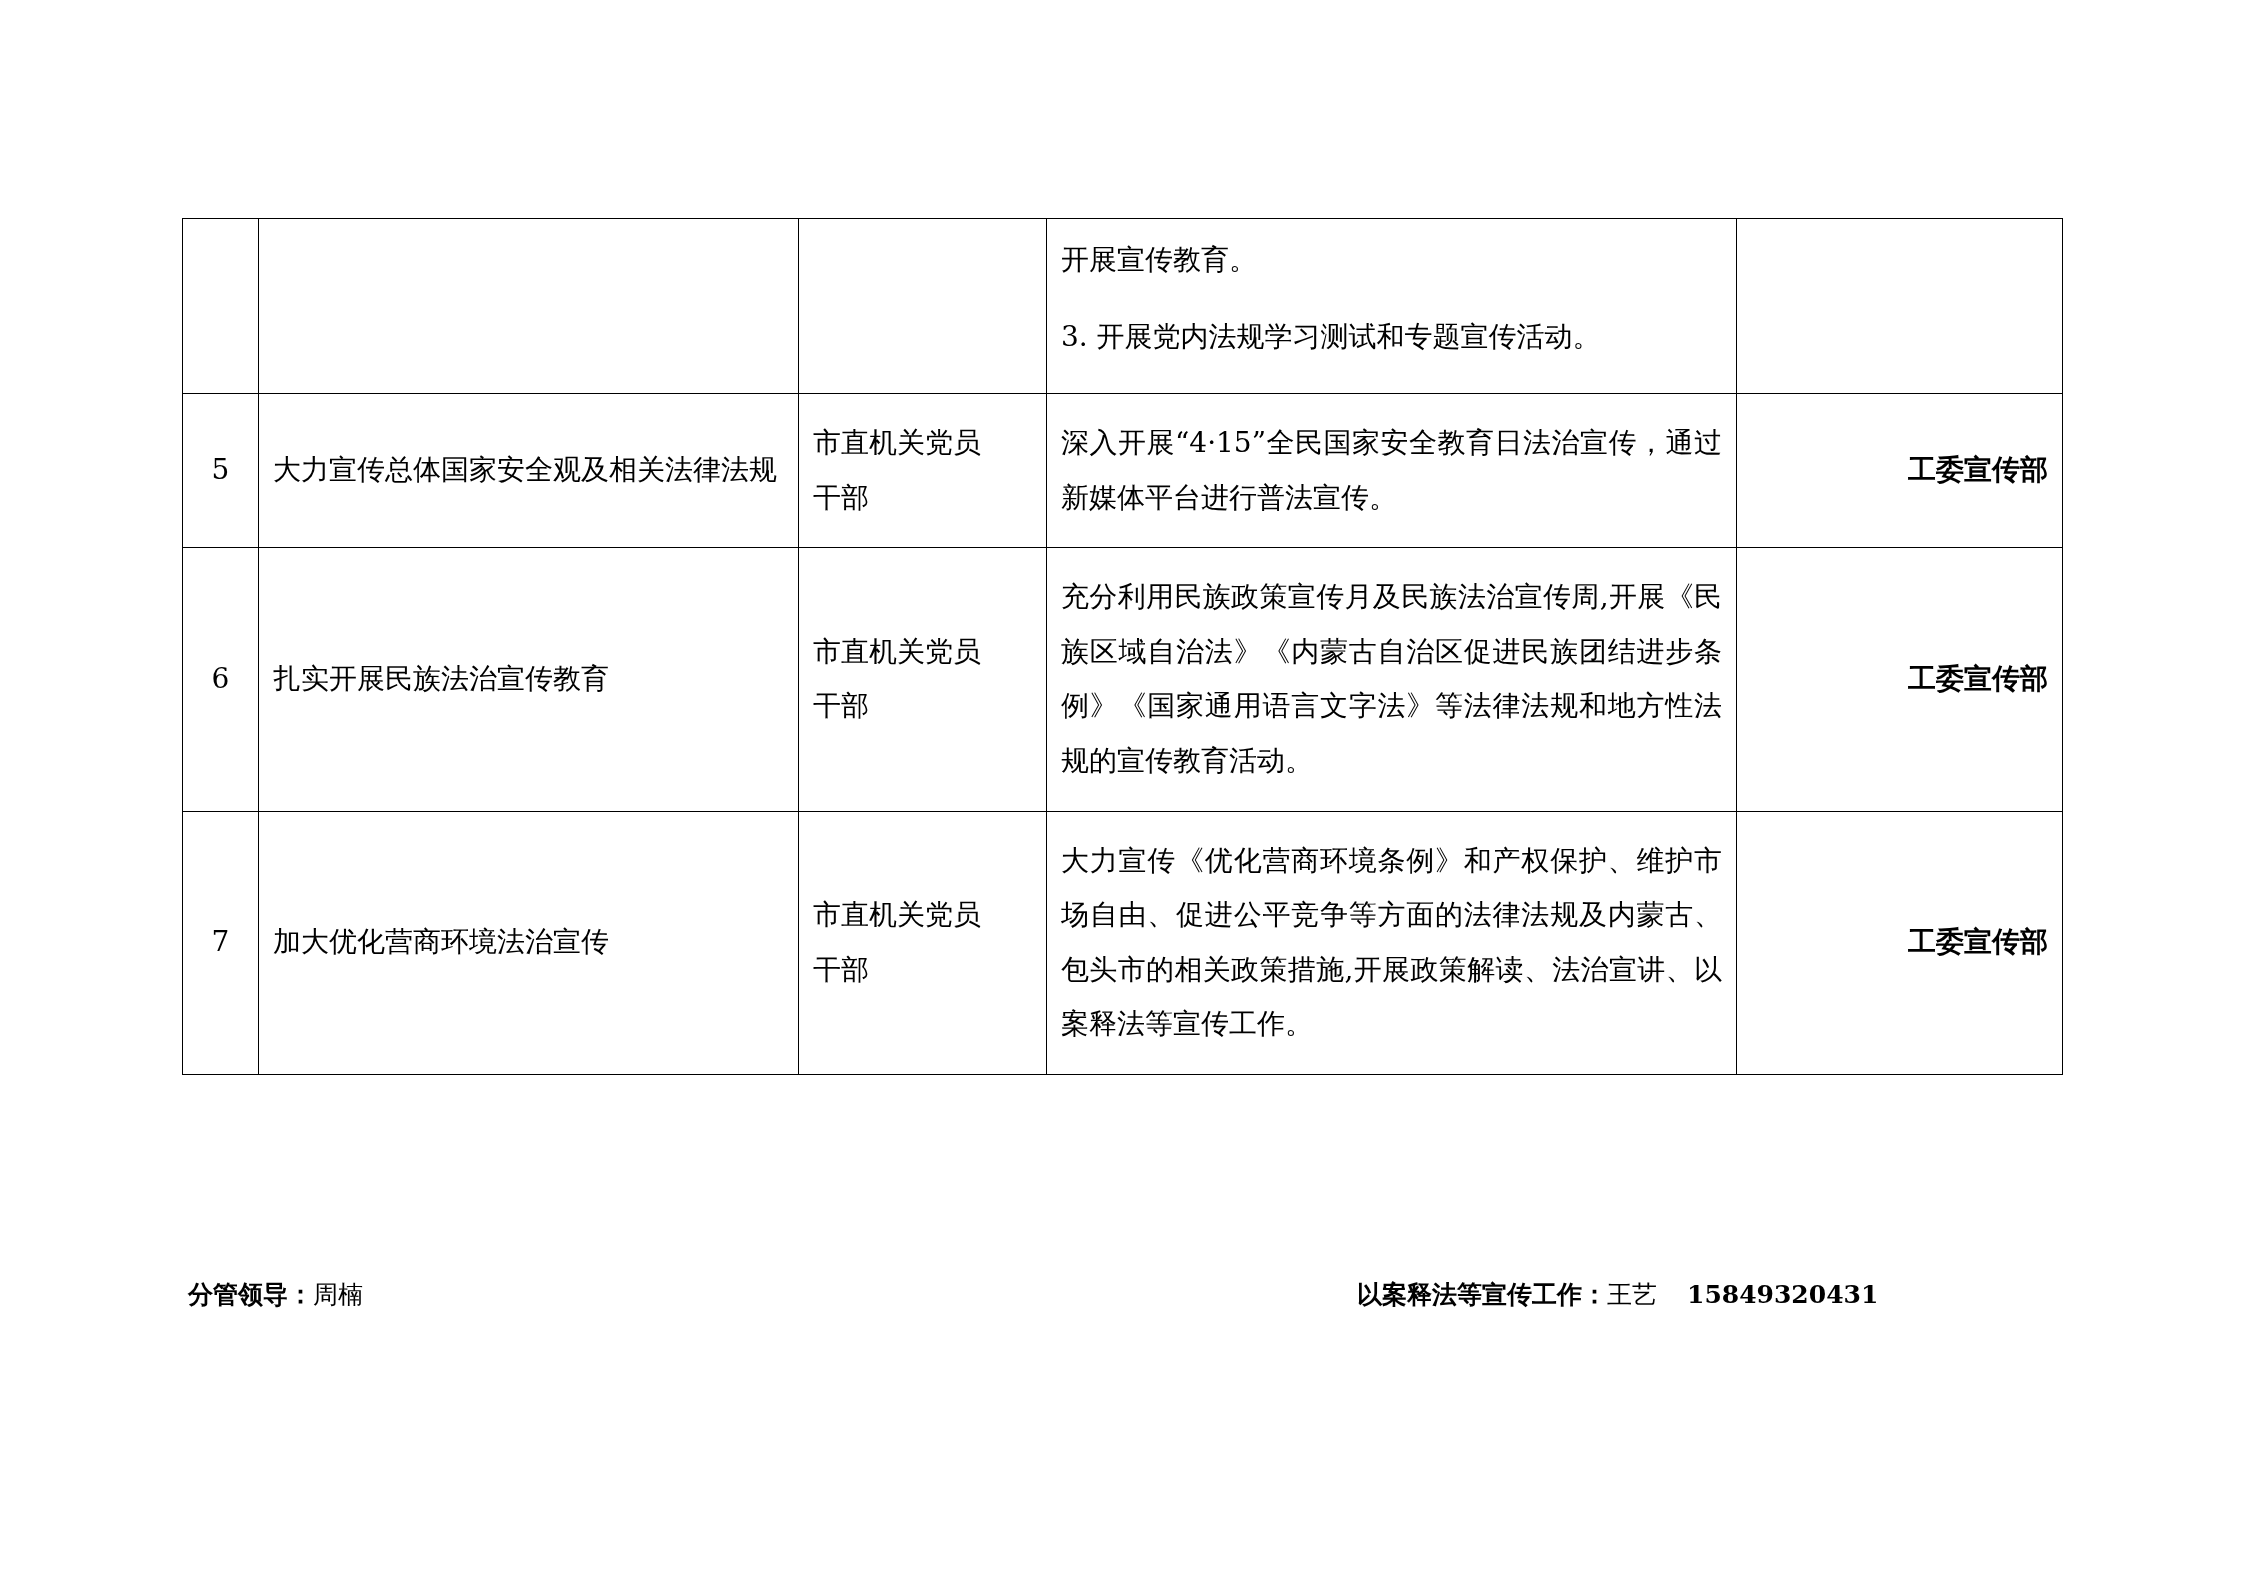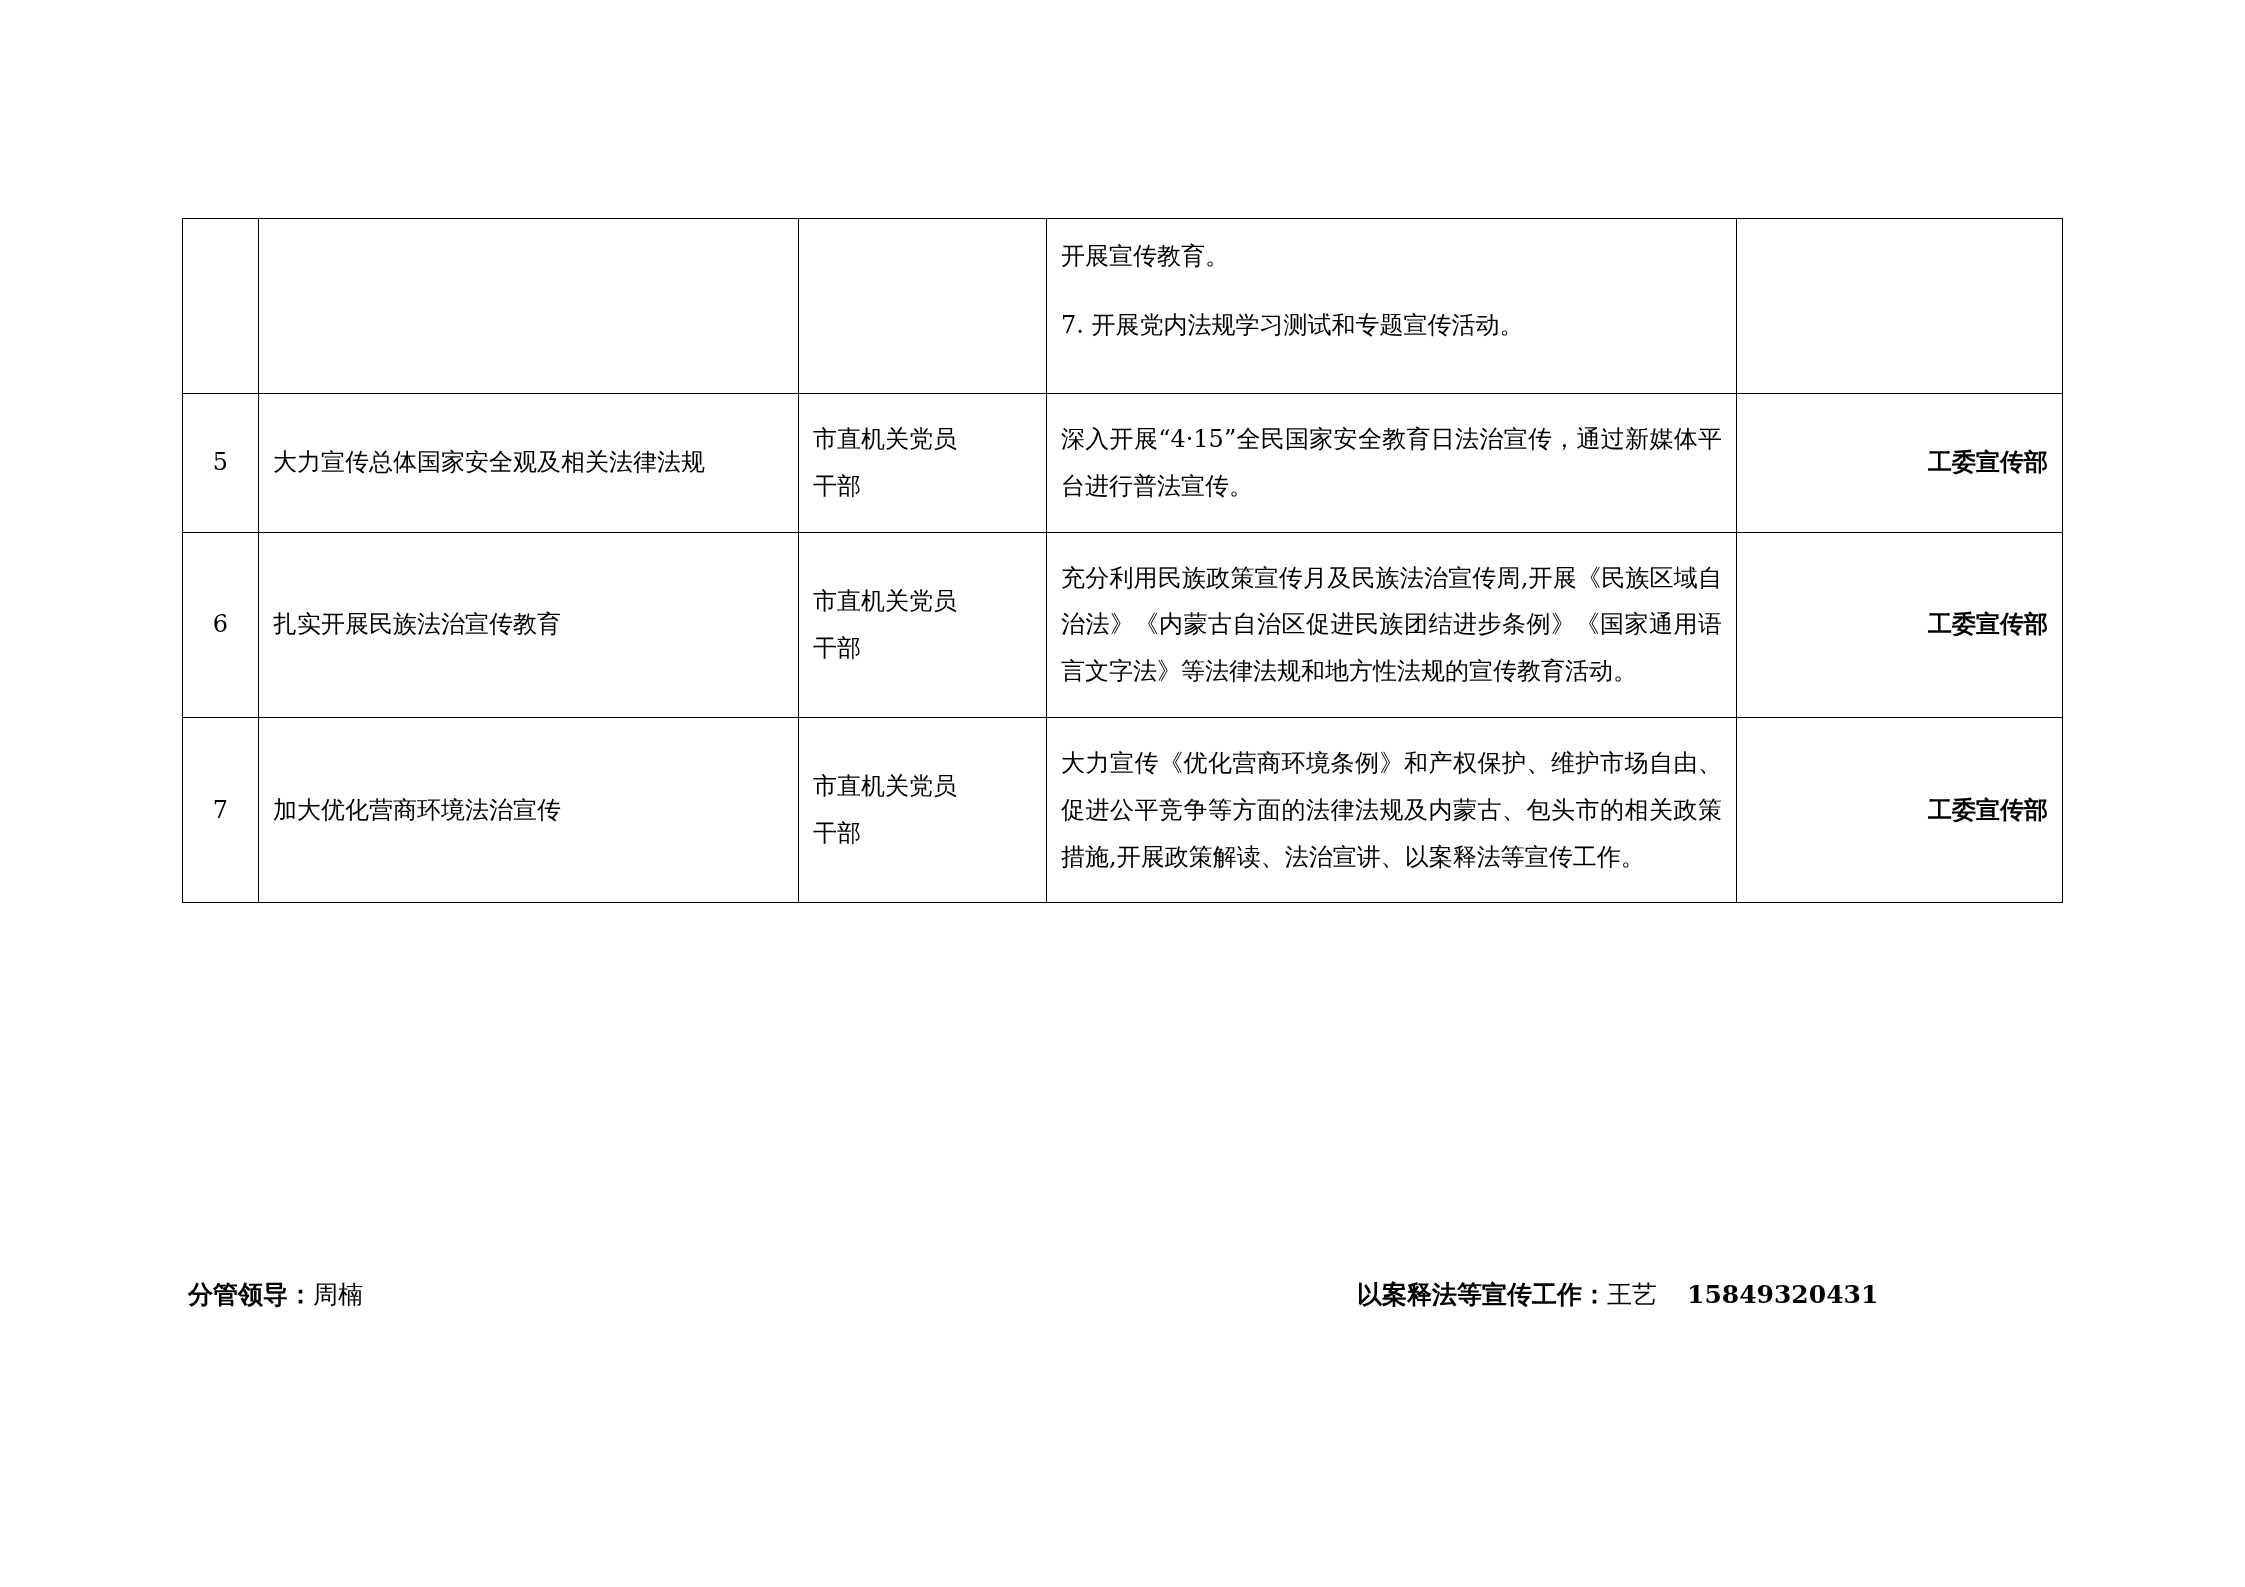--- a/index.html
+++ b/index.html
@@ -27,21 +27,21 @@
     left: 182px;
     top: 218px;
     width: 1880px;
     border-collapse: collapse;
     table-layout: fixed;
   }
   .doc-table td {
     border: 1.5px solid #000000;
     vertical-align: middle;
     padding: 22px 14px;
-    font-size: 24px;
+    font-size: 28px;
     line-height: 1.95;
     font-family: "DejaVu Serif", "Liberation Serif", serif;
   }
   .col-idx { width: 76px; text-align: center; }
   .col-task { width: 540px; text-align: left; }
   .col-target { width: 248px; }
   .col-measure { width: 690px; text-align: left; }
   .col-owner { width: 326px; text-align: right; font-weight: bold; }
 
   .measure-cell p {
@@ -103,21 +103,21 @@
       <col class="col-measure">
       <col class="col-owner">
     </colgroup>
     <tbody>
       <tr class="row-cont">
         <td class="col-idx"></td>
         <td class="col-task"></td>
         <td class="col-target"></td>
         <td class="col-measure measure-cell">
           <p>开展宣传教育。</p>
-          <p>7. 开展党内法规学习测试和专题宣传活动。</p>
+          <p>3. 开展党内法规学习测试和专题宣传活动。</p>
         </td>
         <td class="col-owner"></td>
       </tr>
 
       <tr>
         <td class="col-idx">5</td>
         <td class="col-task task-cell">大力宣传总体国家安全观及相关法律法规</td>
         <td class="col-target target-cell">
           <span>市直机关党员</span>
           <span>干部</span>

